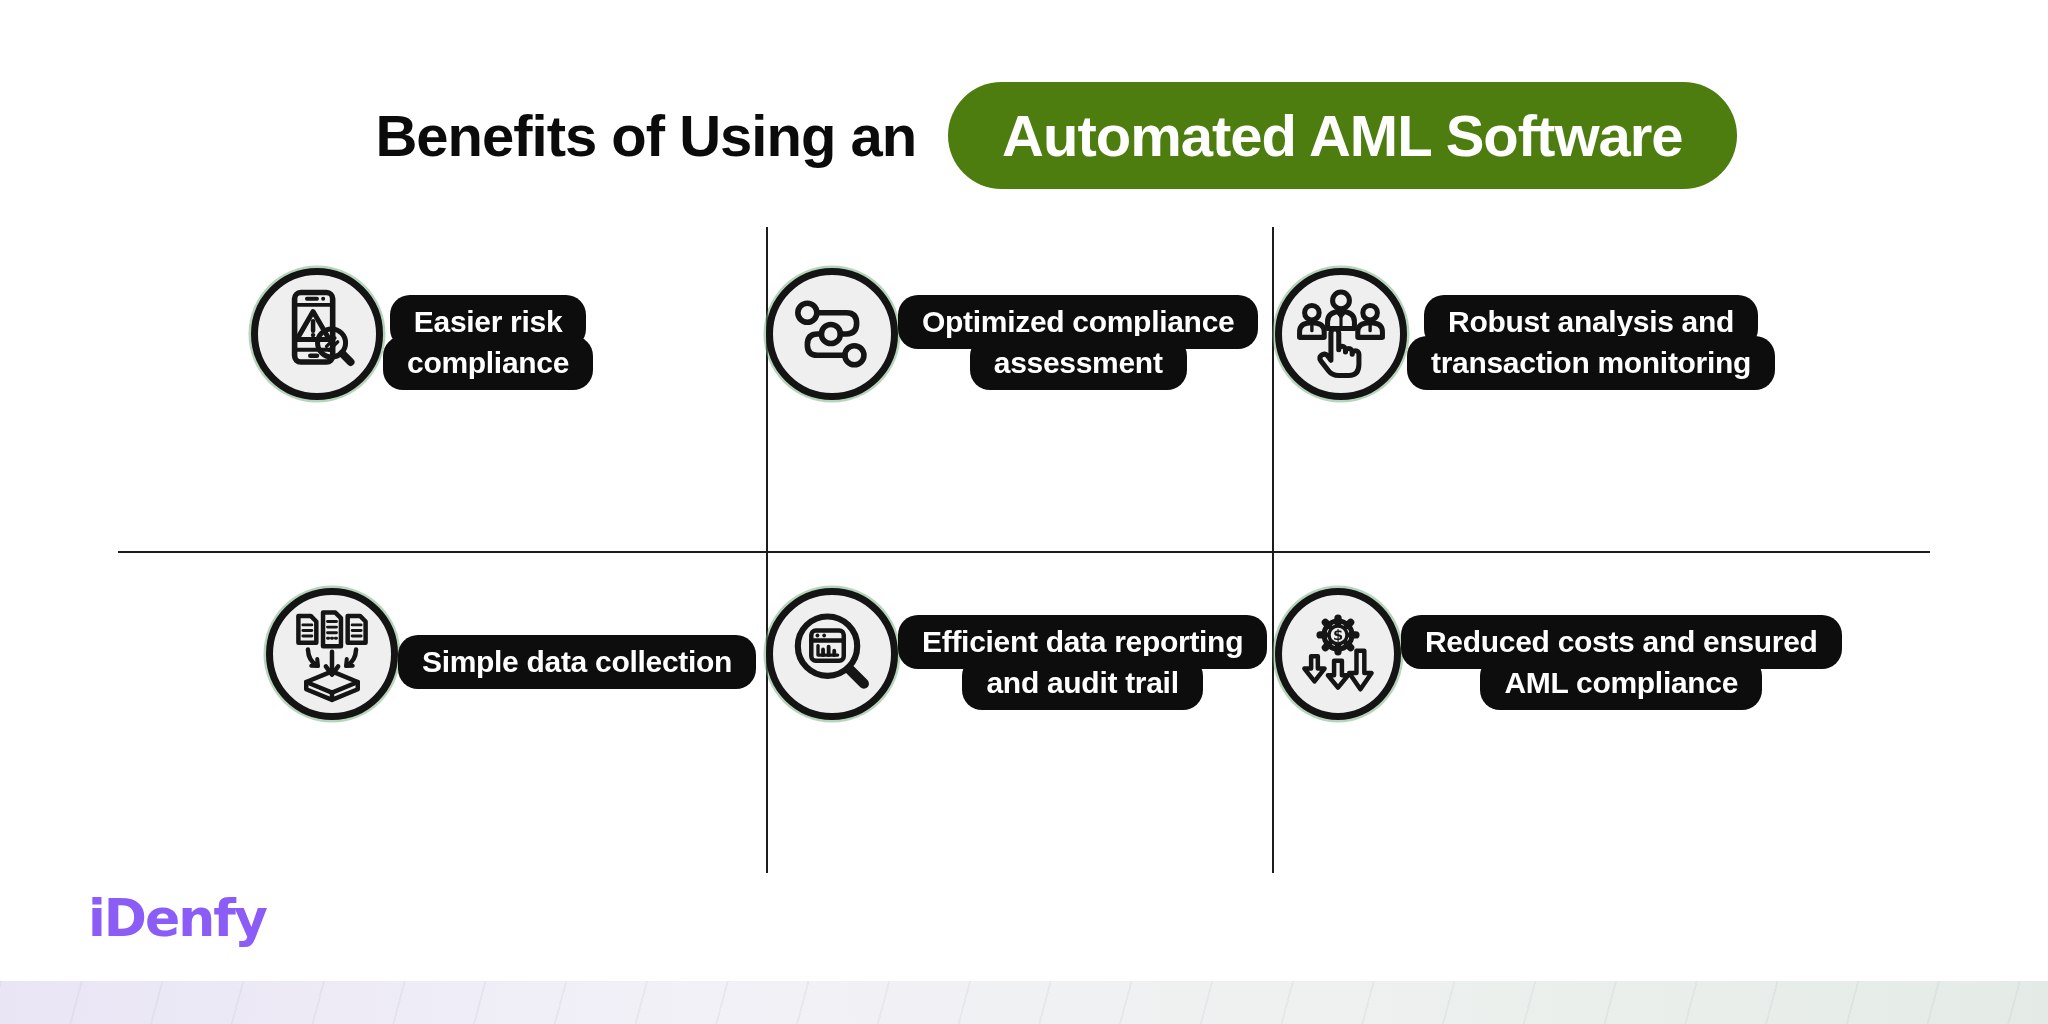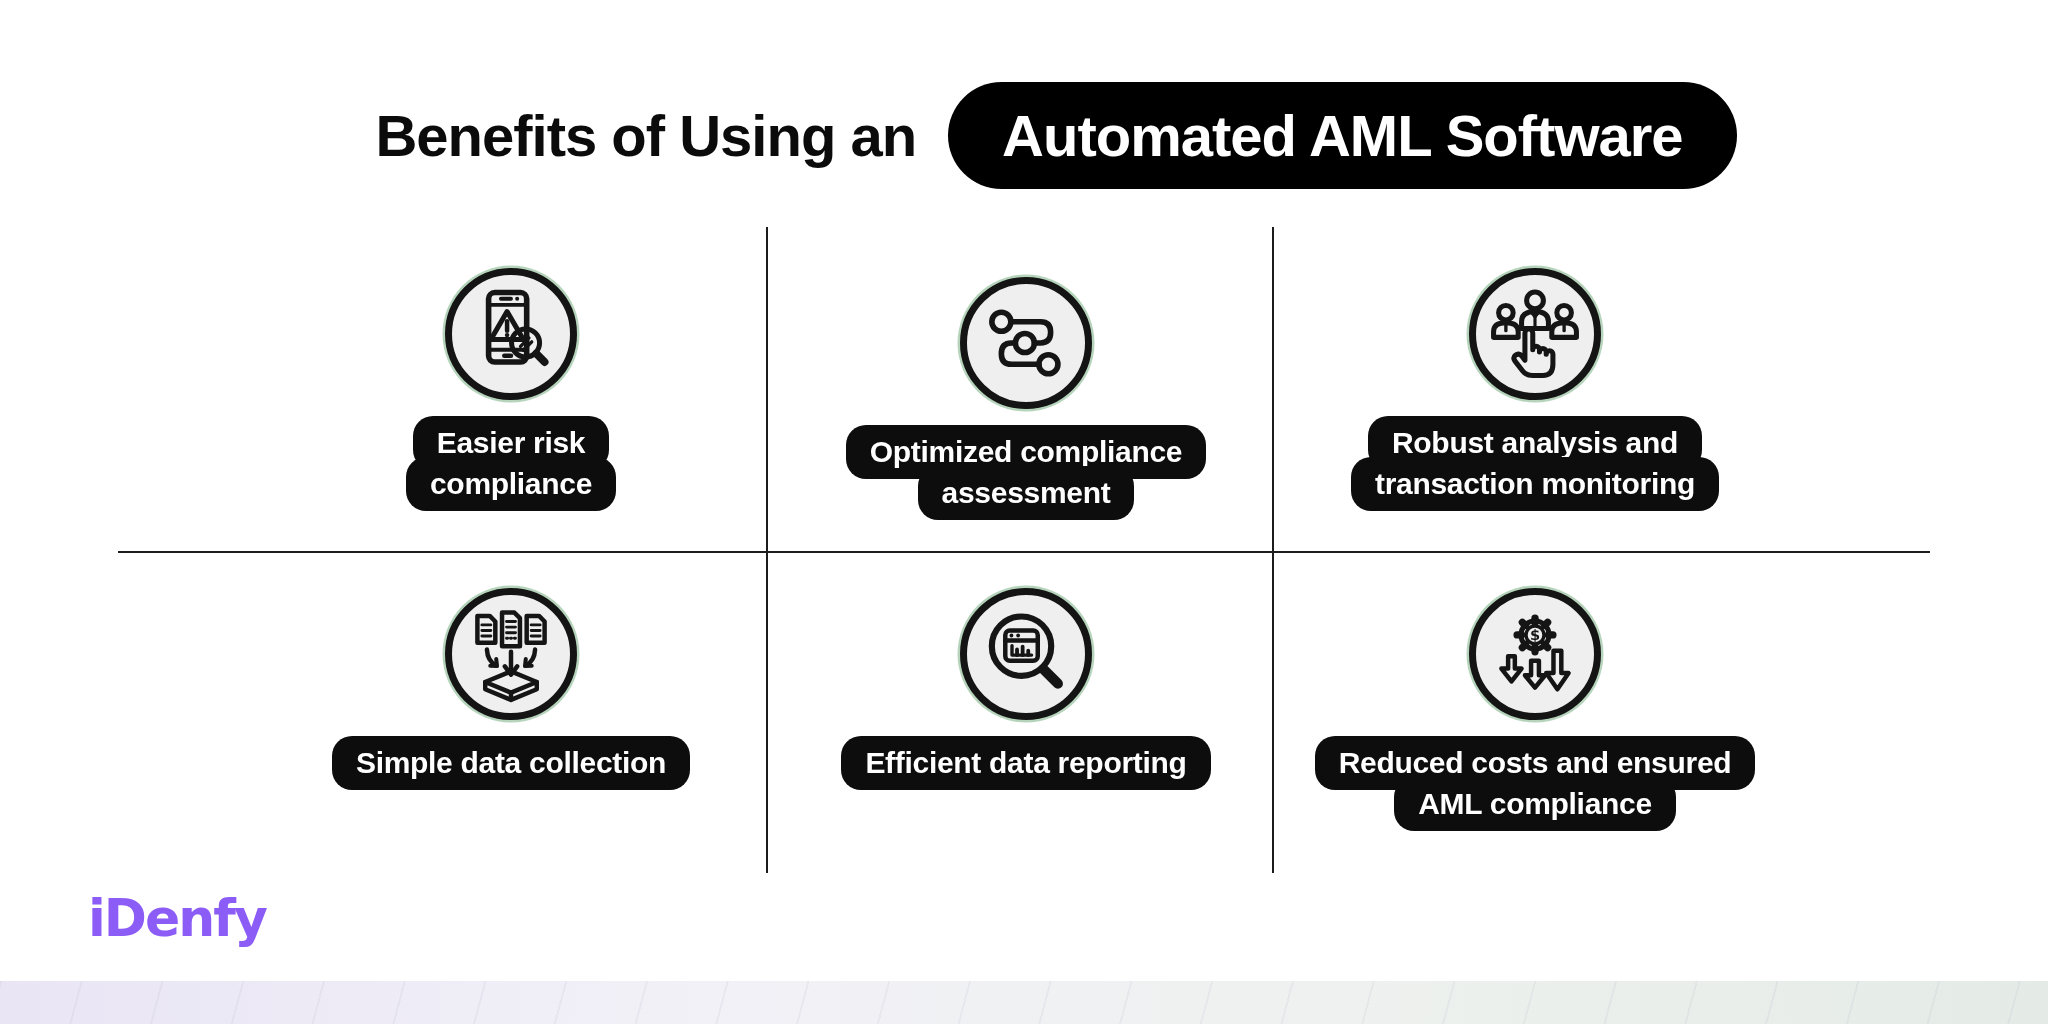--- a/index.html
+++ b/index.html
@@ -12,36 +12,36 @@
   .header{
     position:absolute;top:82px;left:0;right:0;
     display:flex;align-items:center;justify-content:center;
     gap:32px;padding-left:64px;
   }
   .title-plain{
     font-size:58px;font-weight:800;color:#0b0b0b;letter-spacing:-1px;
     white-space:nowrap;
   }
   .title-pill{
-    background:#000000;color:#ffffff;
+    background:#4d7c0f;color:#ffffff;
     font-size:58px;font-weight:800;letter-spacing:-1px;
     padding:20px 54px;border-radius:60px;white-space:nowrap;
   }
   
   .vline{position:absolute;width:2px;background:#1c1c1c;top:227px;height:646px;}
   .vline.v1{left:766px;}
   .vline.v2{left:1272px;}
   .hline{position:absolute;height:2px;background:#1c1c1c;top:551px;left:118px;width:1812px;}
   
   .cell{
     position:absolute;width:520px;
-    display:flex;flex-direction:column;align-items:center;
+    display:flex;flex-direction:row;align-items:center;
   }
   .cell.c1{left:251px;top:268px;}
-  .cell.c2{left:766px;top:277px;text-align:center;}
+  .cell.c2{left:766px;top:268px;text-align:center;}
   .cell.c3{left:1275px;top:268px;}
   .cell.c4{left:251px;top:588px;justify-content:center;}
   .cell.c5{left:766px;top:588px;}
   .cell.c6{left:1275px;top:588px;}
   .icon-circle{
     width:118px;height:118px;border-radius:50%;
     background:#efefef;border:7px solid #141414;
     box-shadow:0 0 0 2.5px rgba(110,170,120,0.5);
     display:flex;align-items:center;justify-content:center;
   }
@@ -177,20 +177,21 @@
       <circle cx="37" cy="33.5" r="1.7" fill="#151515"></circle>
       <circle cx="43" cy="33.5" r="1.7" fill="#151515"></circle>
       <path class="icon-stroke" d="M37.5 42.5 V51 H55" stroke-width="3"></path>
       <line class="icon-stroke" x1="42" y1="51" x2="42" y2="46" stroke-width="3.4"></line>
       <line class="icon-stroke" x1="47" y1="51" x2="47" y2="43.5" stroke-width="3.4"></line>
       <line class="icon-stroke" x1="52" y1="51" x2="52" y2="47" stroke-width="3.4"></line>
     </svg>
   </div>
   <div class="label">
     <span class="label-line">Efficient data reporting</span>
+    <span class="label-line">and audit trail</span>
   </div>
 </div>
 
 <div class="cell c6">
   <div class="icon-circle">
     <svg viewBox="0 0 100 100">
       <g stroke="#151515" stroke-width="6.5" stroke-linecap="round">
         <line x1="50" y1="18" x2="50" y2="22"></line>
         <line x1="61.3" y1="21.7" x2="58.5" y2="24.5"></line>
         <line x1="66" y1="33" x2="62" y2="33"></line>

